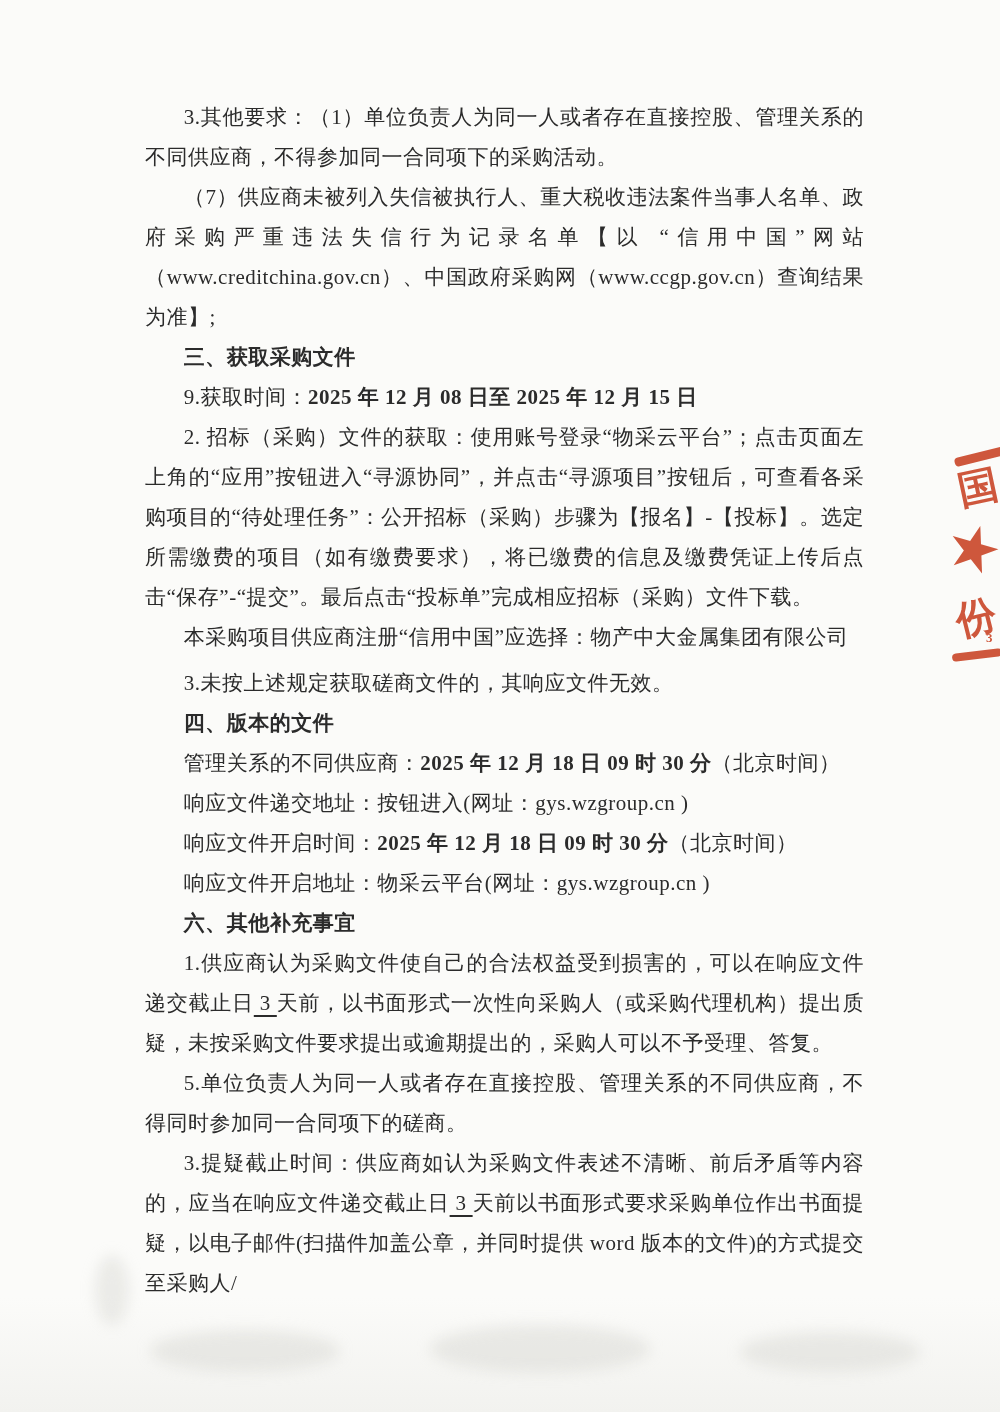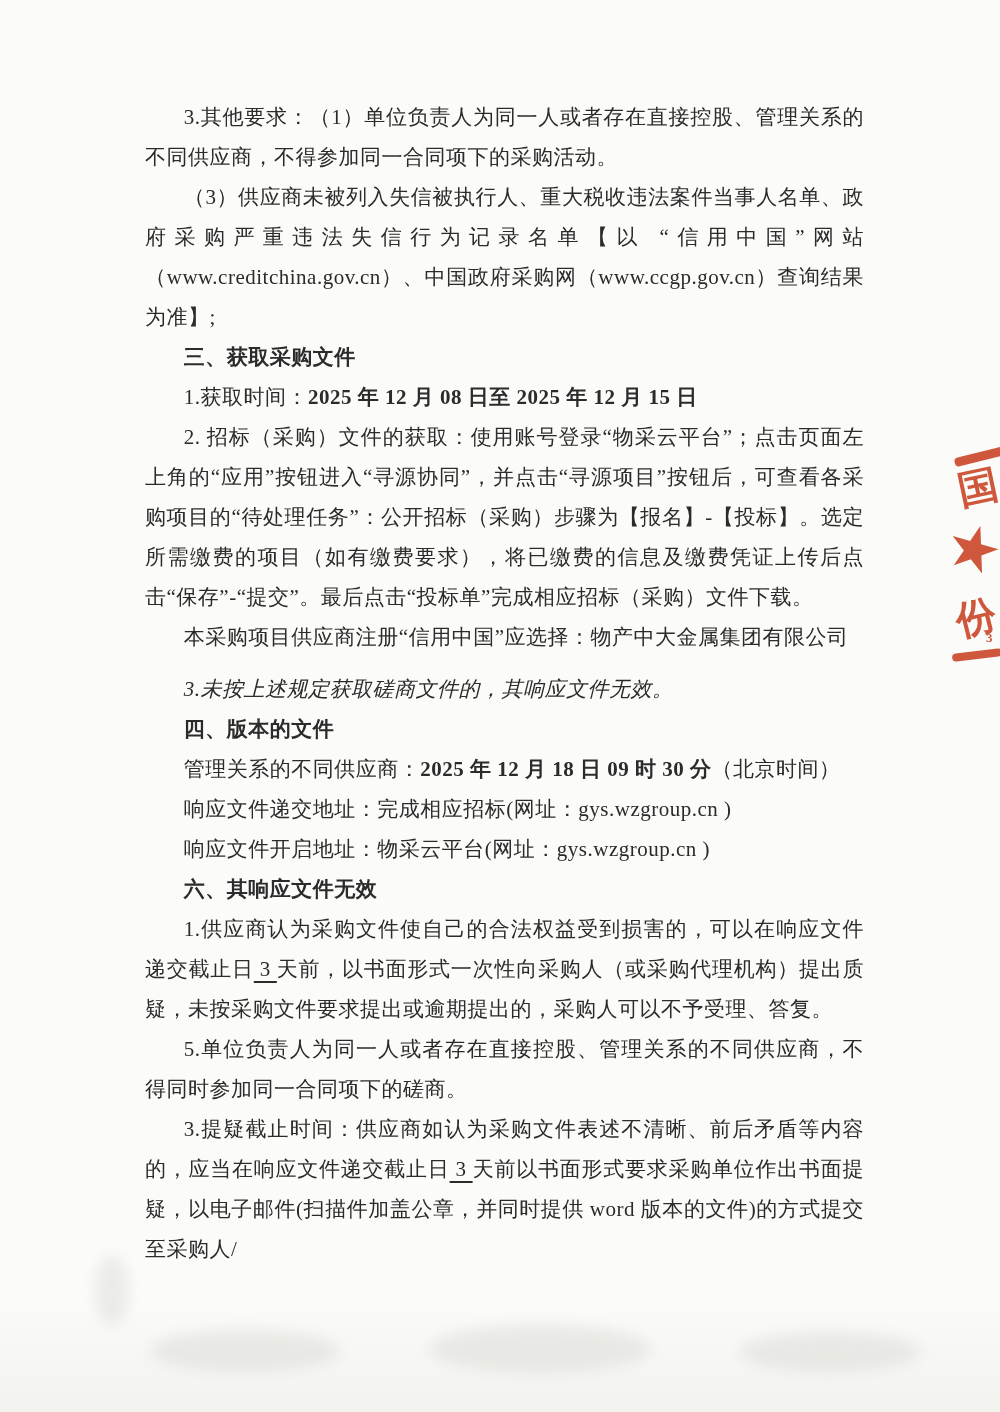--- a/index.html
+++ b/index.html
@@ -23,21 +23,21 @@
     top: 97px;
     width: 719px;
     font-size: 21px;
     line-height: 40px;
     color: #2b2b2b;
     text-align: justify;
     letter-spacing: 0.5px;
   }
   .doc p { margin: 0; text-indent: 1.85em; }
   .doc p.heading { font-weight: 700; }
-  .doc p.sp { margin-top: 12px; font-style: italic; }
+  .doc p.sp { margin-top: 6px; }
   .b { font-weight: 700; }
   .u { text-decoration: underline; text-underline-offset: 5px; }
 
   
   .stamp {
     position: absolute;
     top: 438px;
     right: 0;
     width: 54px;
     height: 232px;
@@ -75,31 +75,32 @@
   .ghost.g3 { left: 430px; top: 1325px; width: 220px; height: 48px; }
   .ghost.g4 { left: 740px; top: 1332px; width: 180px; height: 40px; }
 </style>
 </head>
 <body>
 
 <div class="page">
 
   <div id="doc" class="doc">
       <p class="body"><span>3.其他要求：（1）单位负责人为同一人或者存在直接控股、管理关系的不同供应商，不得参加同一合同项下的采购活动。</span></p>
-      <p class="body"><span>（3）供应商未被列入失信被执行人、重大税收违法案件当事人名单、政府采购严重违法失信行为记录名单【以 “信用中国”网站（www.creditchina.gov.cn）、中国政府采购网（www.ccgp.gov.cn）查询结果为准】;</span></p>
+      <p class="body"><span>（7）供应商未被列入失信被执行人、重大税收违法案件当事人名单、政府采购严重违法失信行为记录名单【以 “信用中国”网站（www.creditchina.gov.cn）、中国政府采购网（www.ccgp.gov.cn）查询结果为准】;</span></p>
       <p class="heading"><span>三、获取采购文件</span></p>
-      <p class="body"><span>1.获取时间：</span><span class="b">2025 年 12 月 08 日至 2025 年 12 月 15 日</span></p>
+      <p class="body"><span>9.获取时间：</span><span class="b">2025 年 12 月 08 日至 2025 年 12 月 15 日</span></p>
       <p class="body"><span>2. 招标（采购）文件的获取：使用账号登录“物采云平台”；点击页面左上角的“应用”按钮进入“寻源协同”，并点击“寻源项目”按钮后，可查看各采购项目的“待处理任务”：公开招标（采购）步骤为【报名】-【投标】。选定所需缴费的项目（如有缴费要求），将已缴费的信息及缴费凭证上传后点击“保存”-“提交”。最后点击“投标单”完成相应招标（采购）文件下载。</span></p>
       <p class="body"><span>本采购项目供应商注册“信用中国”应选择：物产中大金属集团有限公司</span></p>
       <p class="body sp"><span>3.未按上述规定获取磋商文件的，其响应文件无效。</span></p>
       <p class="heading"><span>四、版本的文件</span></p>
       <p class="body"><span>管理关系的不同供应商：</span><span class="b">2025 年 12 月 18 日 09 时 30 分</span><span>（北京时间）</span></p>
-      <p class="body"><span>响应文件递交地址：完成相应招标(网址：gys.wzgroup.cn )</span></p>
+      <p class="body"><span>响应文件递交地址：按钮进入(网址：gys.wzgroup.cn )</span></p>
+      <p class="body"><span>响应文件开启时间：</span><span class="b">2025 年 12 月 18 日 09 时 30 分</span><span>（北京时间）</span></p>
       <p class="body"><span>响应文件开启地址：物采云平台(网址：gys.wzgroup.cn )</span></p>
-      <p class="heading"><span>六、其响应文件无效</span></p>
+      <p class="heading"><span>六、其他补充事宜</span></p>
       <p class="body"><span>1.供应商认为采购文件使自己的合法权益受到损害的，可以在响应文件递交截止日</span><span class="u"> 3 </span><span>天前，以书面形式一次性向采购人（或采购代理机构）提出质疑，未按采购文件要求提出或逾期提出的，采购人可以不予受理、答复。</span></p>
       <p class="body"><span>5.单位负责人为同一人或者存在直接控股、管理关系的不同供应商，不得同时参加同一合同项下的磋商。</span></p>
       <p class="body"><span>3.提疑截止时间：供应商如认为采购文件表述不清晰、前后矛盾等内容的，应当在响应文件递交截止日</span><span class="u"> 3 </span><span>天前以书面形式要求采购单位作出书面提疑，以电子邮件(扫描件加盖公章，并同时提供 word 版本的文件)的方式提交至采购人/</span></p>
     </div>
 
   <div class="stamp">
     <div class="stamp-bar top"></div>
     <div class="stamp-char top">国</div>
     <div class="stamp-star">★</div>
     <div class="stamp-char bottom">份</div>

